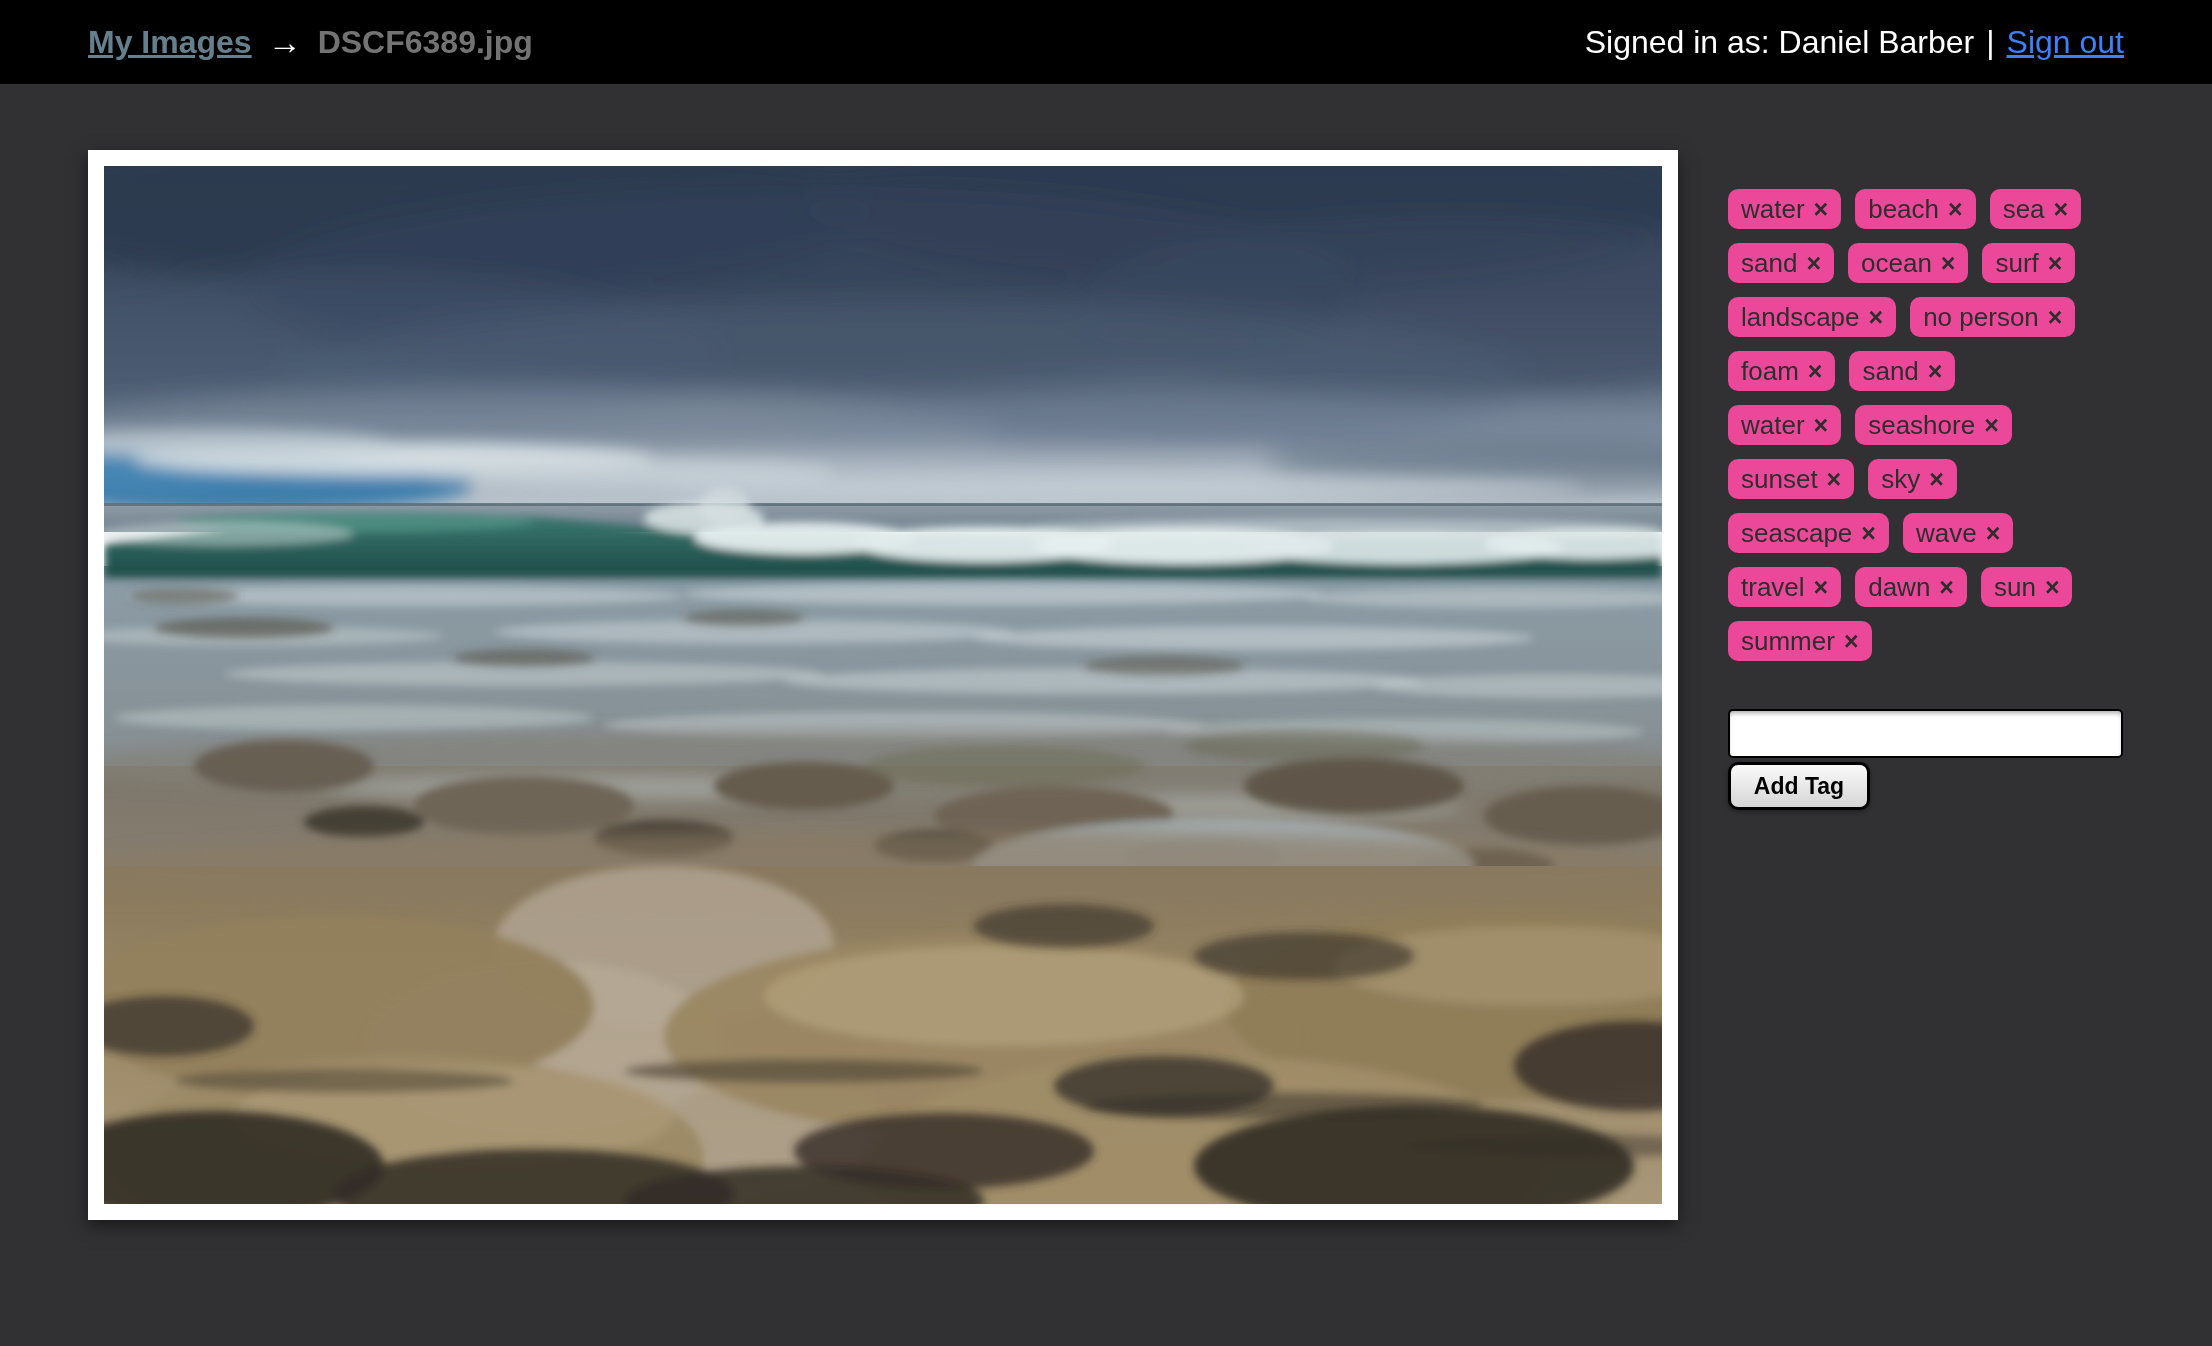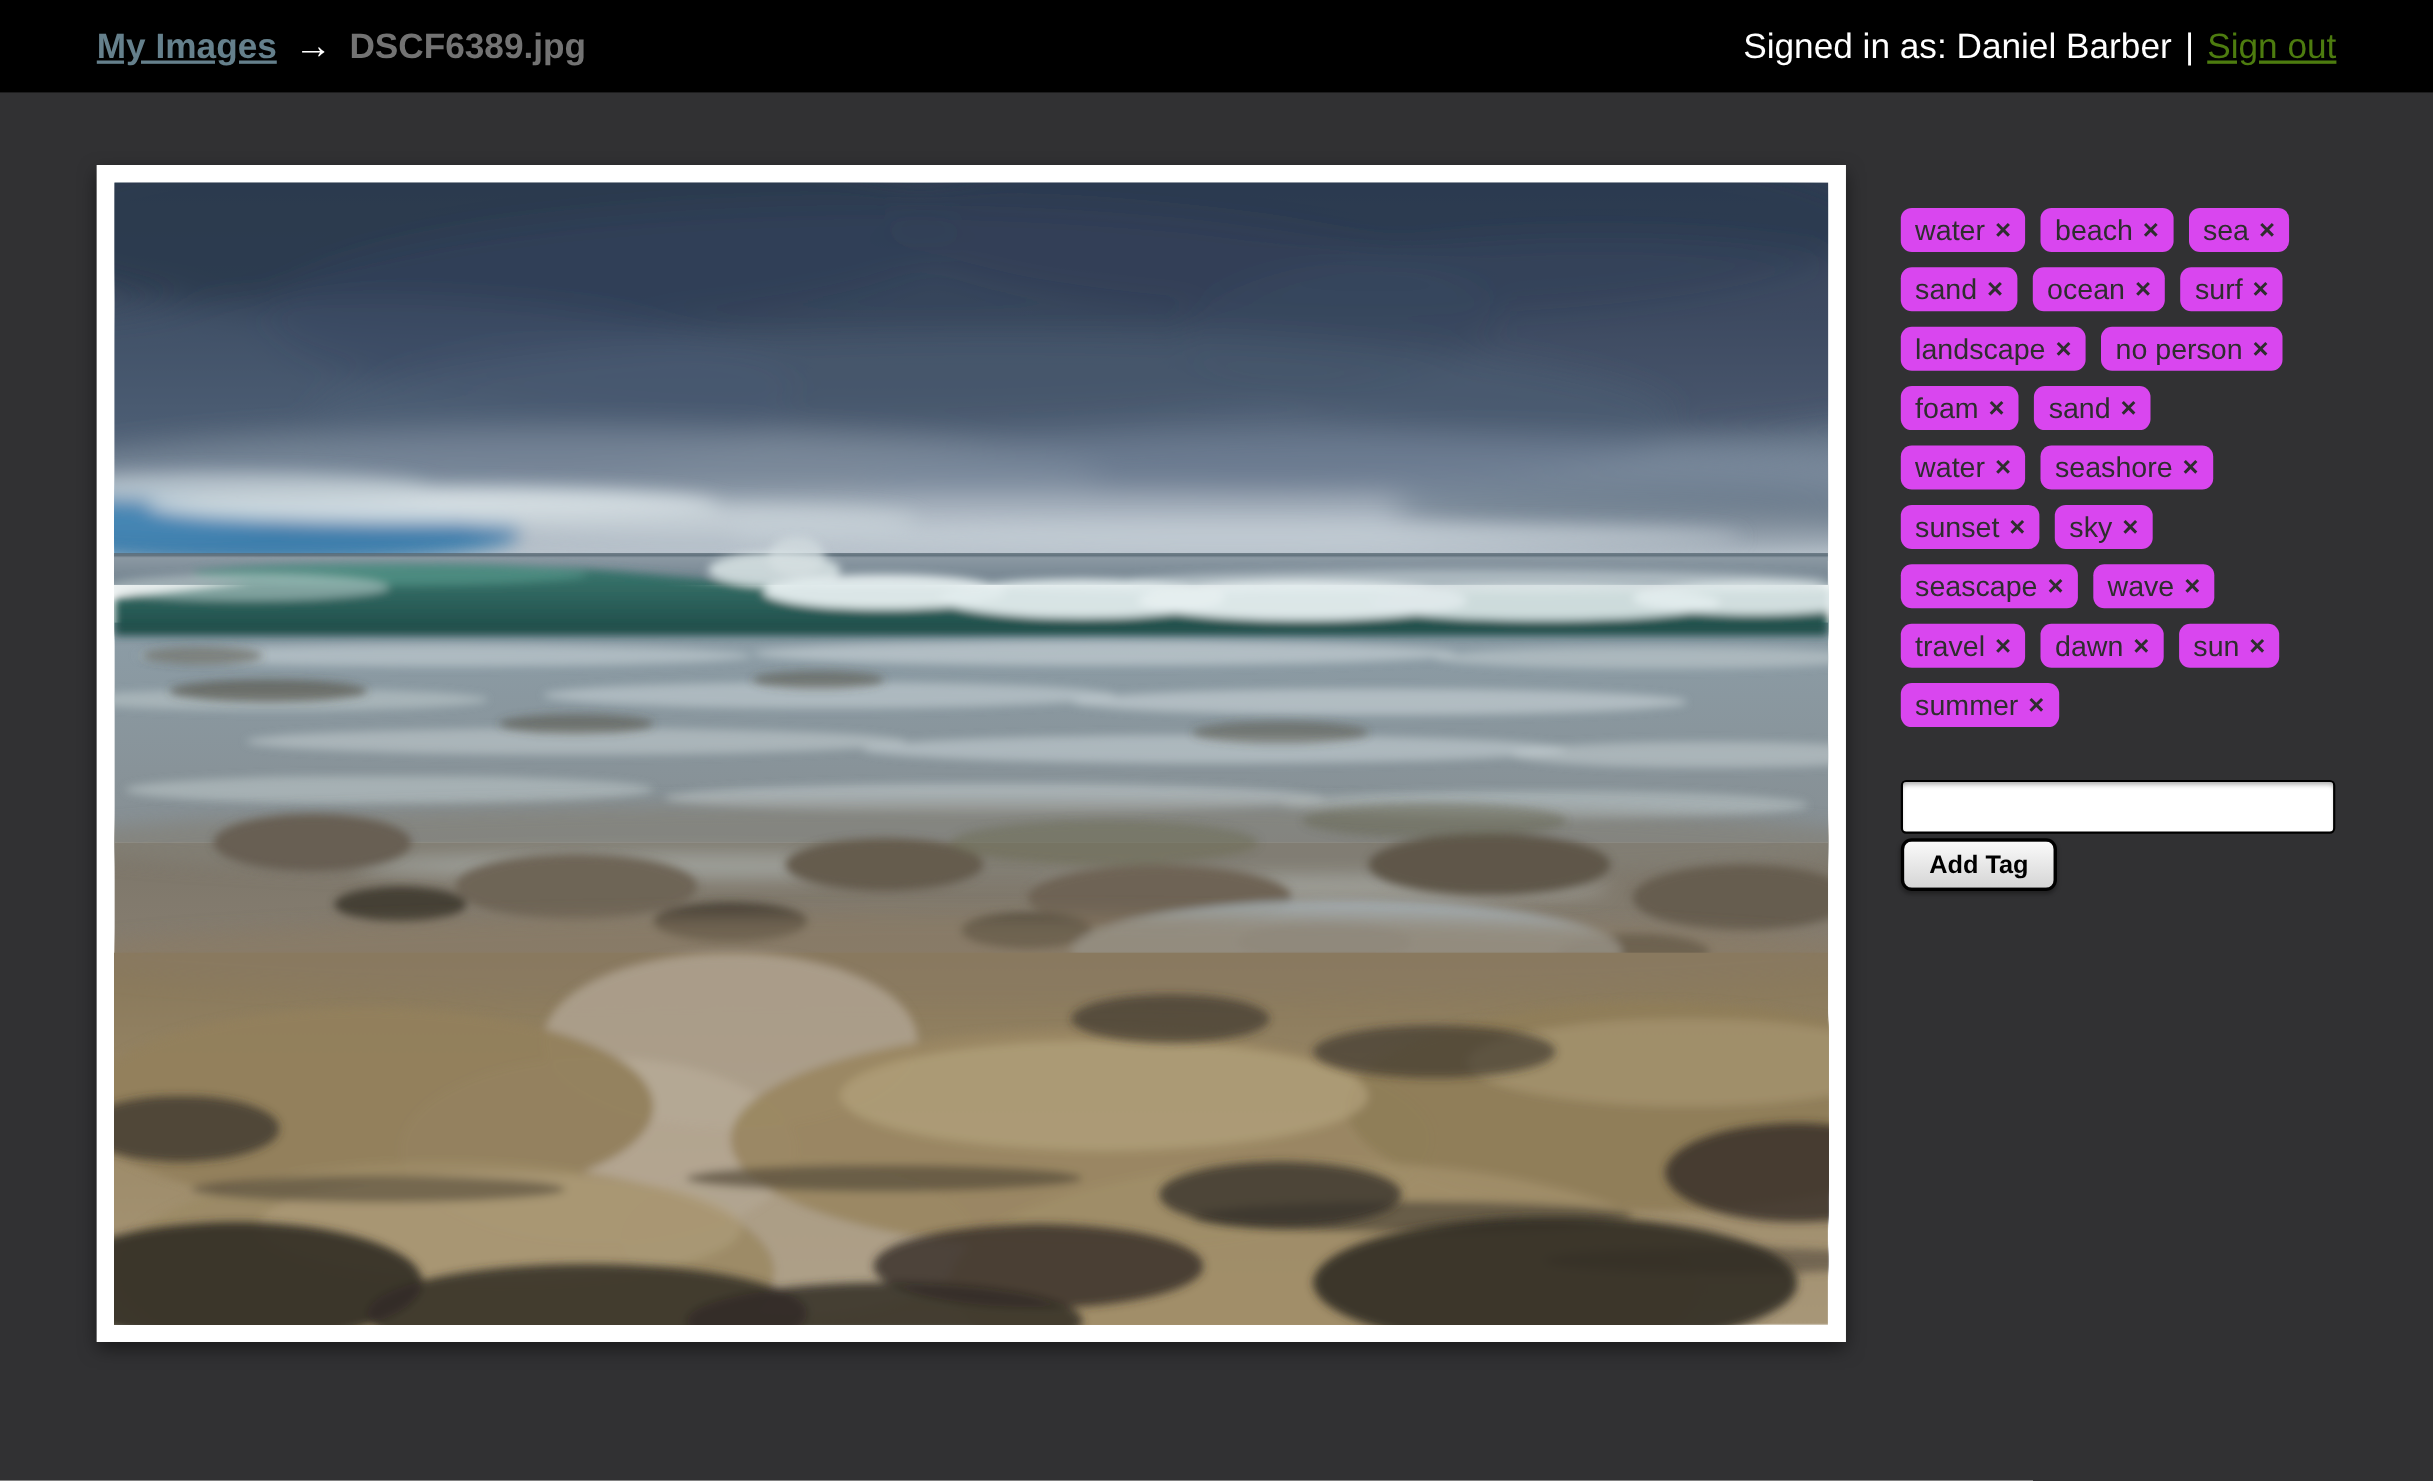--- a/index.html
+++ b/index.html
@@ -13,34 +13,34 @@
     position:absolute;top:0;left:0;width:2212px;height:84px;
     background:#000;display:flex;align-items:center;justify-content:space-between;
     box-sizing:border-box;padding:0 88px;color:#fff;font-size:32px;
   }
   .crumbs{display:flex;align-items:center;gap:16px;font-weight:700;}
   .crumb-link{color:#65808c;text-decoration:underline;font-weight:700;cursor:pointer;}
   .crumb-arrow{color:#fff;font-weight:400;font-size:34px;}
   .crumb-current{color:#737373;}
   .session{display:flex;align-items:center;gap:12px;font-weight:400;}
   .session .sep{color:#fff;}
-  .signout-link{color:#4d7c0f;text-decoration:underline;cursor:pointer;}
+  .signout-link{color:#3b82f6;text-decoration:underline;cursor:pointer;}
   
   .photo-frame{
     position:absolute;left:88px;top:150px;margin:0;
     width:1558px;height:1038px;background:#fff;border:16px solid #fff;
     box-shadow:0 6px 16px rgba(0,0,0,.5);
   }
   .photo-frame svg{display:block;width:1558px;height:1038px;}
   
   .tag-panel{position:absolute;left:1728px;top:189px;width:400px;}
   .tag-list{display:flex;flex-direction:column;gap:14px;}
   .tag-row{display:flex;gap:14px;}
   .pill{
-    display:inline-flex;align-items:center;height:40px;background:#d946ef;
+    display:inline-flex;align-items:center;height:40px;background:#ec4899;
     border-radius:10px;padding:0 13px;gap:9px;color:#2e2e2e;font-size:26px;
     white-space:nowrap;
   }
   .pill-x{
     font-weight:700;font-size:25px;line-height:1;color:#2e2e2e;cursor:pointer;
     background:none;border:none;padding:0;font-family:inherit;
   }
   .tag-input{
     display:block;margin-top:48px;width:395px;height:49px;box-sizing:border-box;
     border:2px solid #000;border-radius:5px;background:#fff;

